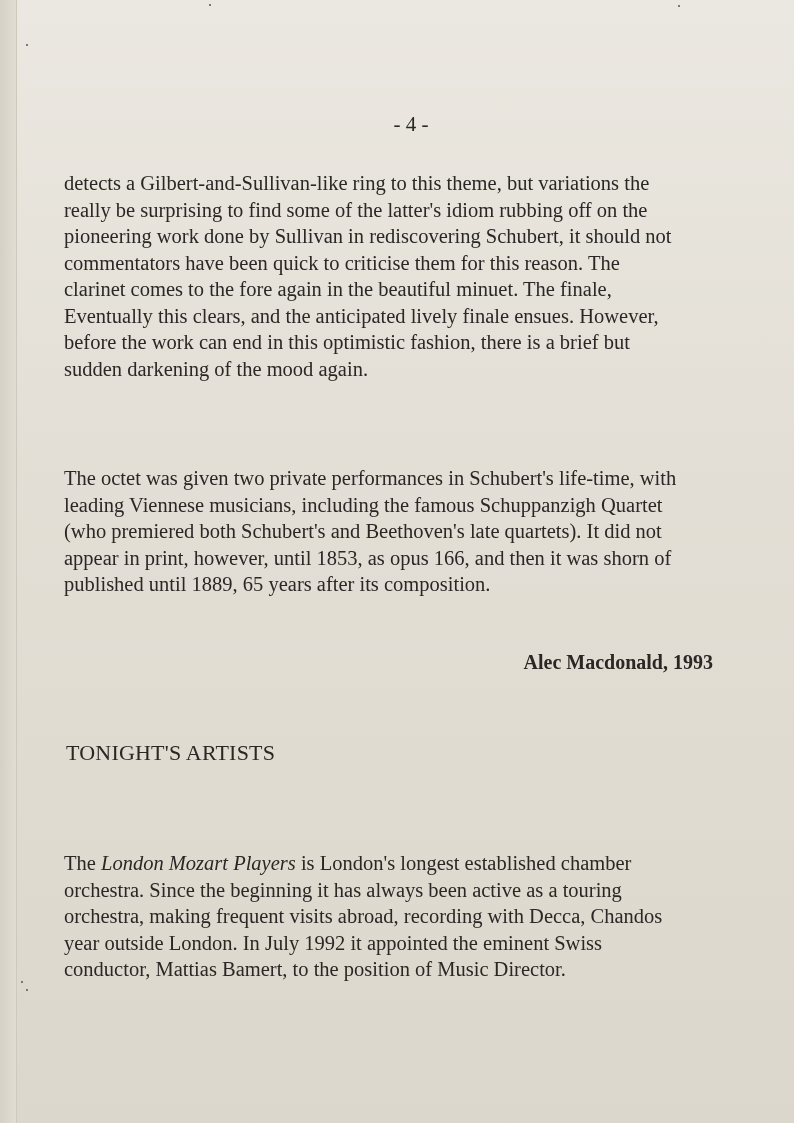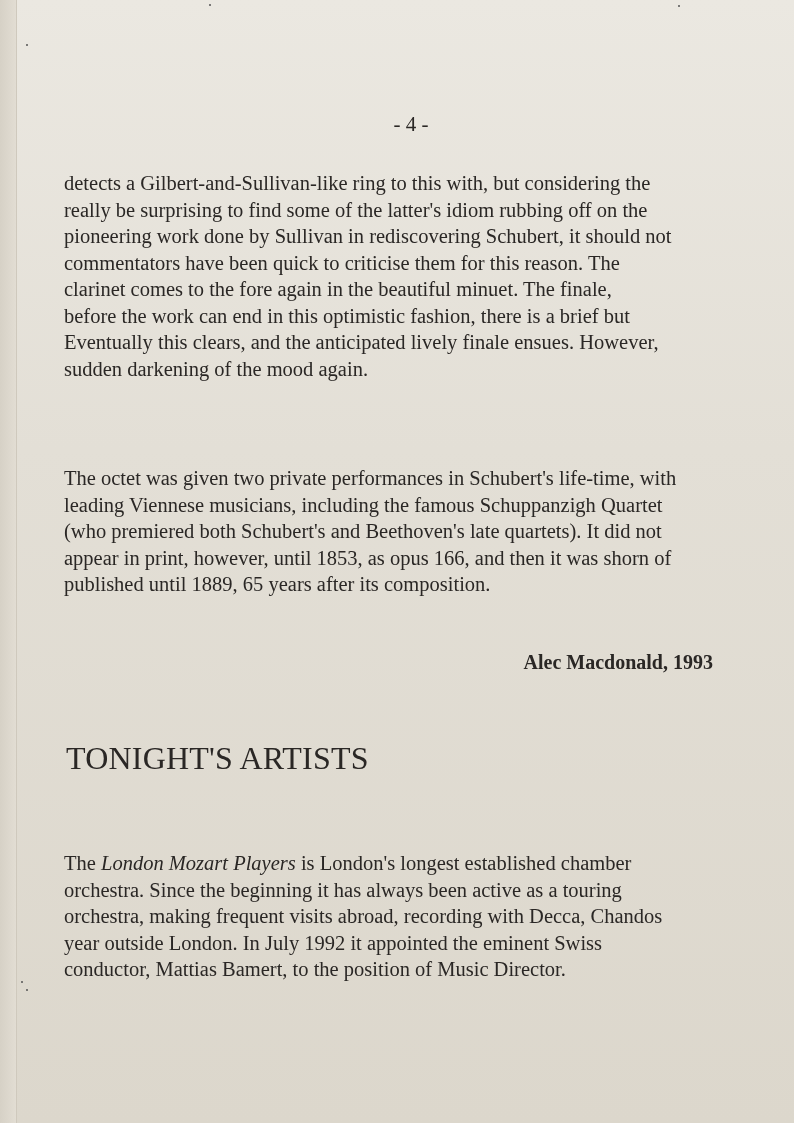--- a/index.html
+++ b/index.html
@@ -45,21 +45,21 @@
       position: absolute;
       top: 651px;
       right: 81px;
       font-weight: bold;
       font-size: 20px;
     }
     .section-heading {
       position: absolute;
       top: 740px;
       left: 66px;
-      font-size: 32px;
+      font-size: 22px;
       letter-spacing: 0.2px;
       font-weight: normal;
       margin: 0;
     }
     .para-3 { top: 850px; }
     .para-3 .line { display: block; white-space: nowrap; }
     .line { display: block; white-space: nowrap; }
     em { font-style: italic; }
     .speck {
       position: absolute;
@@ -69,27 +69,27 @@
     }
   </style>
 </head>
 <body>
 
 <div class="page-edge"></div>
 
 <div class="page-number">- 4 -</div>
 
 <p class="para para-1">
-  <span class="line">detects a Gilbert-and-Sullivan-like ring to this with, but considering the</span>
+  <span class="line">detects a Gilbert-and-Sullivan-like ring to this theme, but variations the</span>
   <span class="line">really be surprising to find some of the latter's idiom rubbing off on the</span>
   <span class="line">pioneering work done by Sullivan in rediscovering Schubert, it should not</span>
   <span class="line">commentators have been quick to criticise them for this reason.  The</span>
   <span class="line">clarinet comes to the fore again in the beautiful minuet.  The finale,</span>
+  <span class="line">Eventually this clears, and the anticipated lively finale ensues.  However,</span>
   <span class="line">before the work can end in this optimistic fashion, there is a brief but</span>
-  <span class="line">Eventually this clears, and the anticipated lively finale ensues.  However,</span>
   <span class="line">sudden darkening of the mood again.</span>
 </p>
 
 <p class="para para-2">
   <span class="line">The octet was given two private performances in Schubert's life-time, with</span>
   <span class="line">leading Viennese musicians, including the famous Schuppanzigh Quartet</span>
   <span class="line">(who premiered both Schubert's and Beethoven's late quartets).  It did not</span>
   <span class="line">appear in print, however, until 1853, as opus 166, and then it was shorn of</span>
   <span class="line">published until 1889, 65 years after its composition.</span>
 </p>

